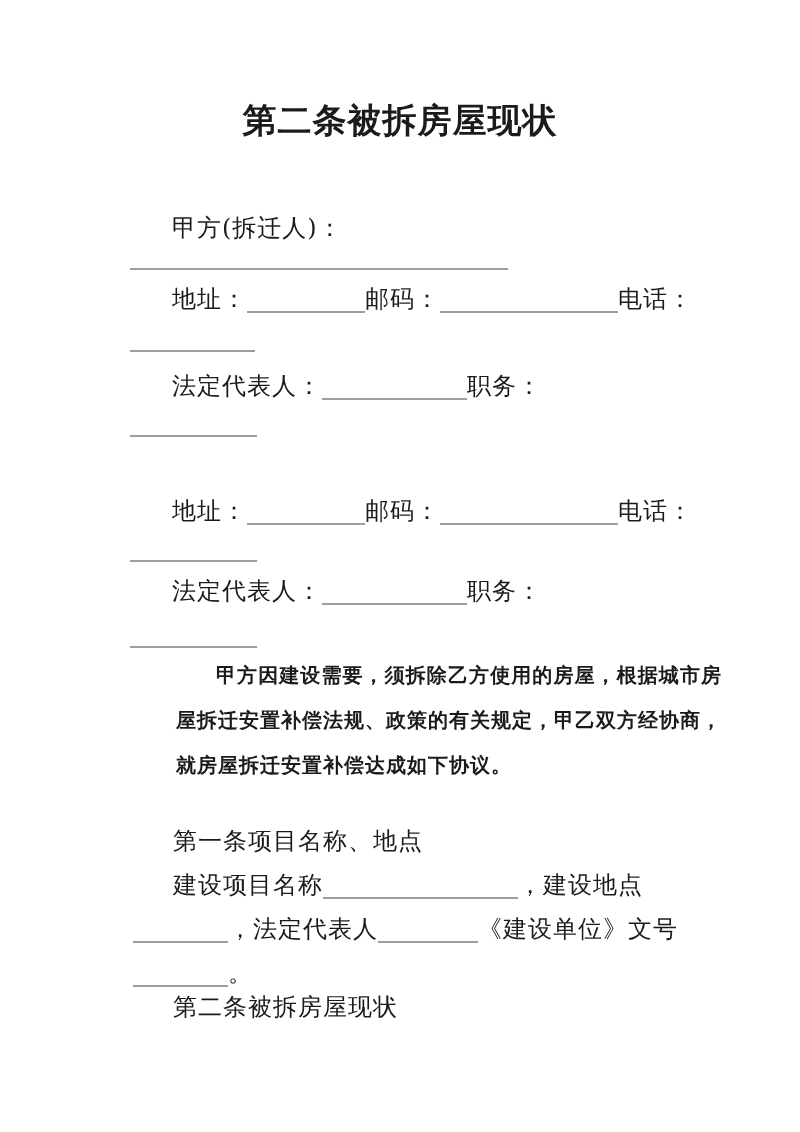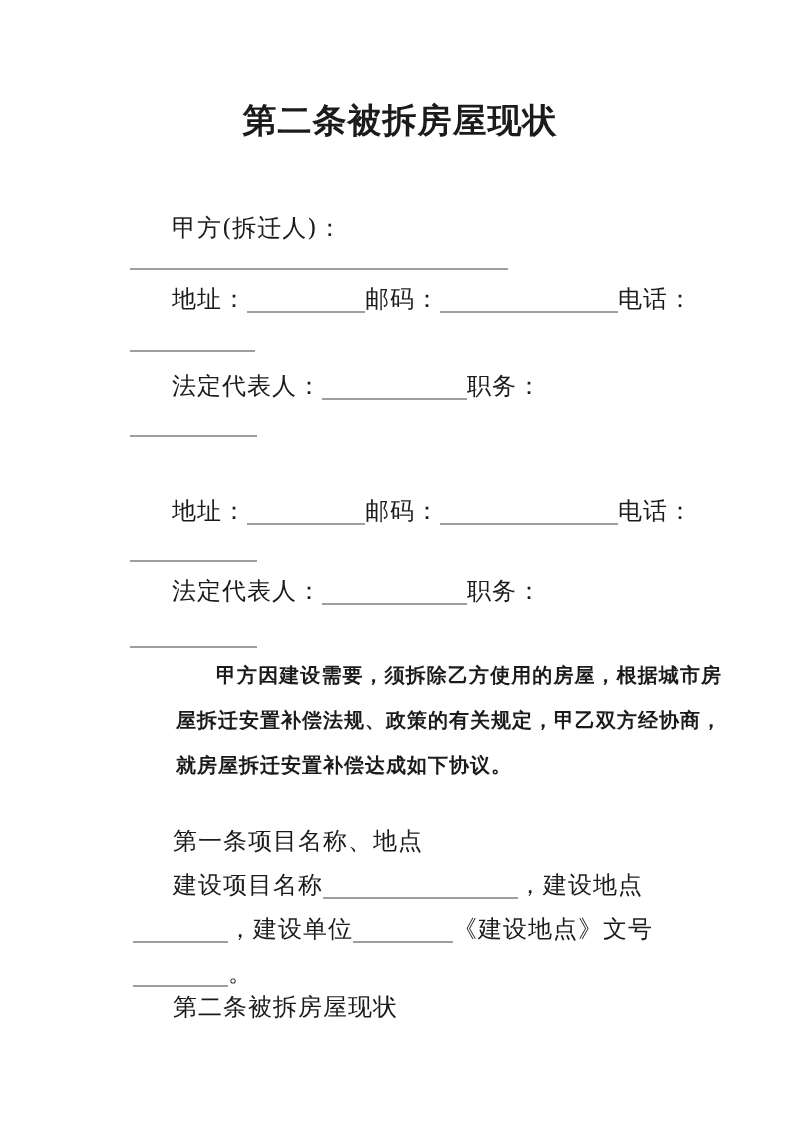--- a/index.html
+++ b/index.html
@@ -86,21 +86,21 @@
 
   <div class="line indent" style="top:827px; left:133px;">
     <span>第一条项目名称、地点</span>
   </div>
 
   <div class="line indent" style="top:871px; left:133px;">
     <span>建设项目名称</span><span class="blank" style="width:195px;"></span><span>，建设地点</span>
   </div>
 
   <div class="line" style="top:915px; left:133px;">
-    <span class="blank" style="width:95px;"></span><span>，建设单位</span><span class="blank" style="width:100px;"></span><span>《建设地点》文号</span>
+    <span class="blank" style="width:95px;"></span><span>，法定代表人</span><span class="blank" style="width:100px;"></span><span>《建设单位》文号</span>
   </div>
 
   <div class="line" style="top:959px; left:133px;">
     <span class="blank" style="width:95px;"></span><span>。</span>
   </div>
 
   <div class="line indent" style="top:993px; left:133px;">
     <span>第二条被拆房屋现状</span>
   </div>
 

